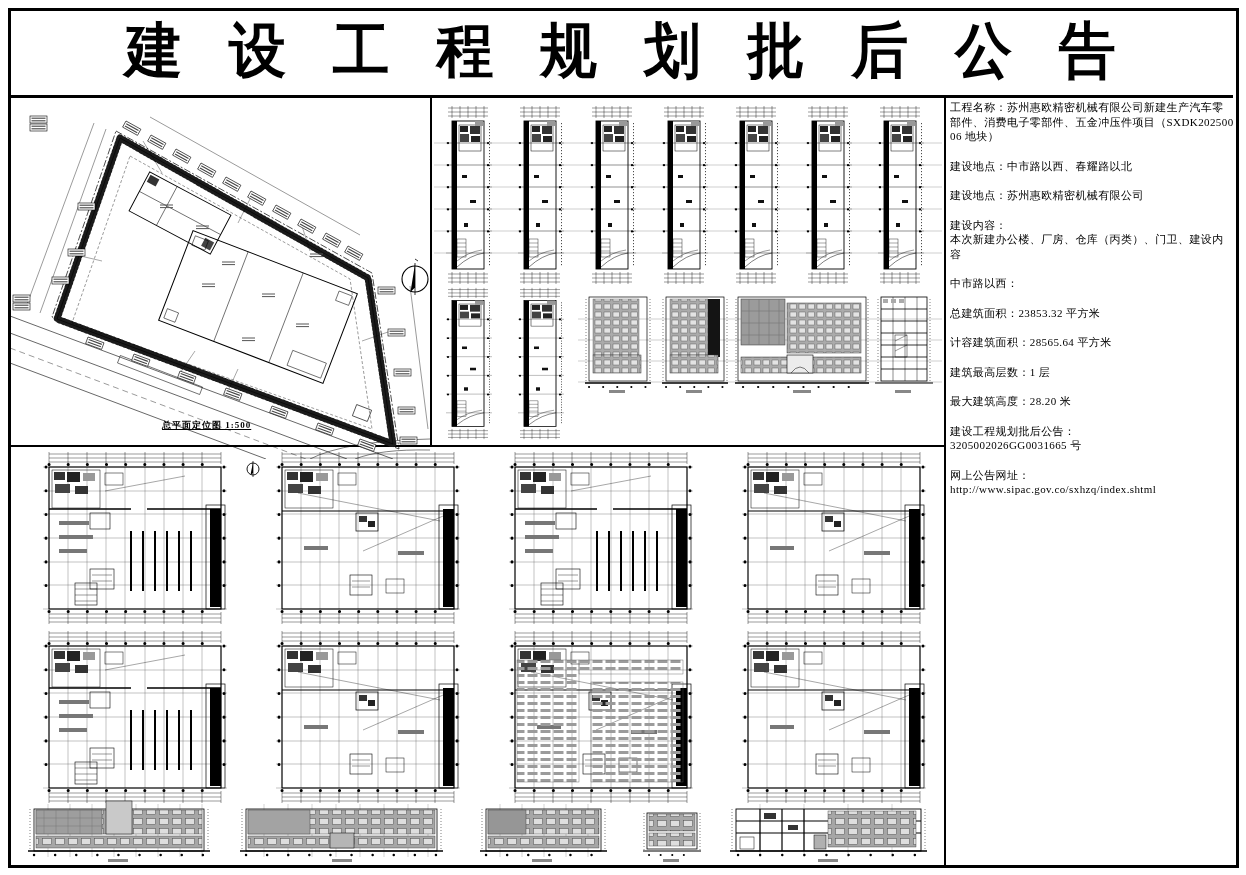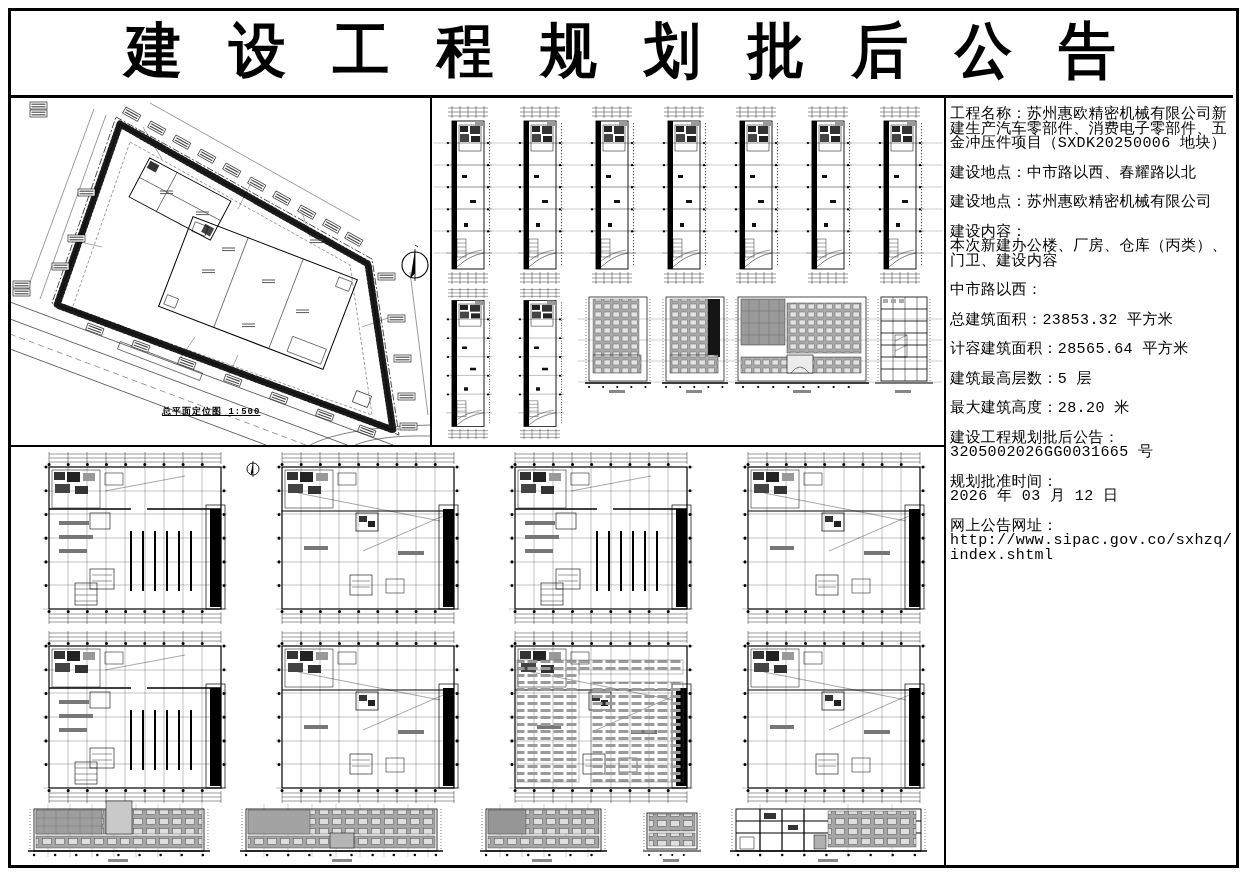--- a/index.html
+++ b/index.html
@@ -1,33 +1,33 @@
 <!DOCTYPE html>
 <html><head>
 <meta charset="utf-8">
 <style>
   html,body{margin:0;padding:0;background:#e8e8e8;}
   .page{position:relative;width:1246px;height:875px;background:#fff;overflow:hidden;
-        font-family:Liberation Mono, monospace;color:#000;}
+        font-family:Liberation Serif, serif;color:#000;}
   .frame{position:absolute;left:8px;top:8px;width:1225px;height:854px;border:3px solid #000;}
   .title-band{position:absolute;left:8px;top:8px;width:1225px;height:87px;border-bottom:3px solid #000;
         display:flex;align-items:center;justify-content:center;}
   .title-band h1{margin:0;font-size:57px;font-weight:bold;letter-spacing:.82em;margin-right:-.82em;
         white-space:nowrap;transform:scaleY(1.05);}
   .v-div1{position:absolute;left:430px;top:95px;width:0;height:352px;border-left:2px solid #000;}
   .v-div2{position:absolute;left:944px;top:95px;width:0;height:770px;border-left:2px solid #000;}
   .h-div1{position:absolute;left:10px;top:445px;width:935px;height:0;border-top:2px solid #000;}
   .panel{position:absolute;}
-  .site-panel{left:10px;top:97px;width:420px;height:348px;}
+  .site-panel{left:10px;top:111px;width:420px;height:348px;}
   .mid-panel{left:432px;top:97px;width:512px;height:348px;}
   .bottom-panel{left:10px;top:447px;width:934px;height:416px;}
   .site-caption{position:absolute;left:152px;top:308px;font-size:9px;font-weight:bold;
         text-decoration:underline;letter-spacing:1px;white-space:nowrap;}
-  .info{position:absolute;left:950px;top:108px;width:284px;height:760px;
-        font-size:15px;line-height:14.5px;letter-spacing:.4px;}
+  .info{position:absolute;left:950px;top:100px;width:284px;height:760px;
+        font-size:11px;line-height:14.5px;letter-spacing:.4px;}
   .ib{margin-bottom:15px;word-break:break-all;}
   svg{display:block;}
 </style>
 </head>
 <body>
 
 <div class="page">
   <div class="frame"></div>
 
   <div class="title-band">
@@ -434,28 +434,24 @@
     <div class="ib">工程名称：苏州惠欧精密机械有限公司新建生产汽车零部件、消费电子零部件、五金冲压件项目（SXDK20250006 地块）</div>
     <div class="ib">建设地点：中市路以西、春耀路以北</div>
     <div class="ib">建设地点：苏州惠欧精密机械有限公司</div>
     <div class="ib">
       <div>建设内容：</div>
       <div>本次新建办公楼、厂房、仓库（丙类）、门卫、建设内容</div>
     </div>
     <div class="ib">中市路以西：</div>
     <div class="ib">总建筑面积：23853.32 平方米</div>
     <div class="ib">计容建筑面积：28565.64 平方米</div>
-    <div class="ib">建筑最高层数：5 层</div>
+    <div class="ib">建筑最高层数：1 层</div>
     <div class="ib">最大建筑高度：28.20 米</div>
     <div class="ib">
       <div>建设工程规划批后公告：</div>
       <div>3205002026GG0031665 号</div>
-    </div>
-    <div class="ib">
-      <div>规划批准时间：</div>
-      <div>2026 年 03 月 12 日</div>
     </div>
     <div class="ib">
       <div>网上公告网址：</div>
       <div class="url">http://www.sipac.gov.co/sxhzq/index.shtml</div>
     </div>
   </div>
 </div>
 
 </body></html>

